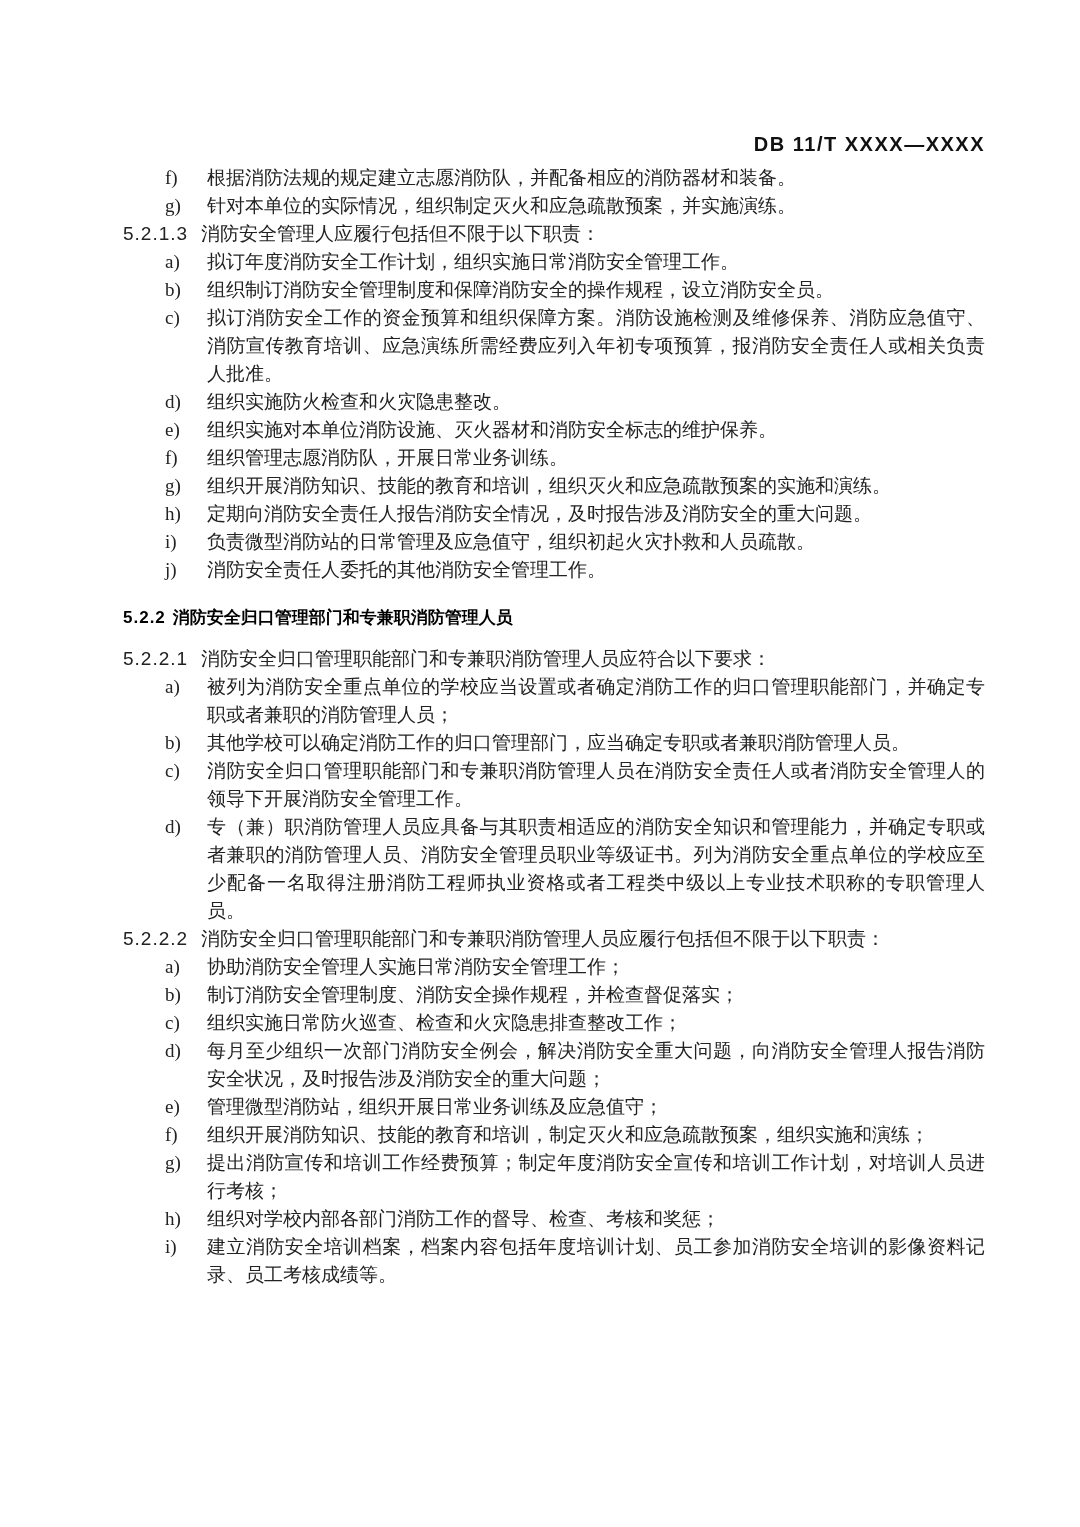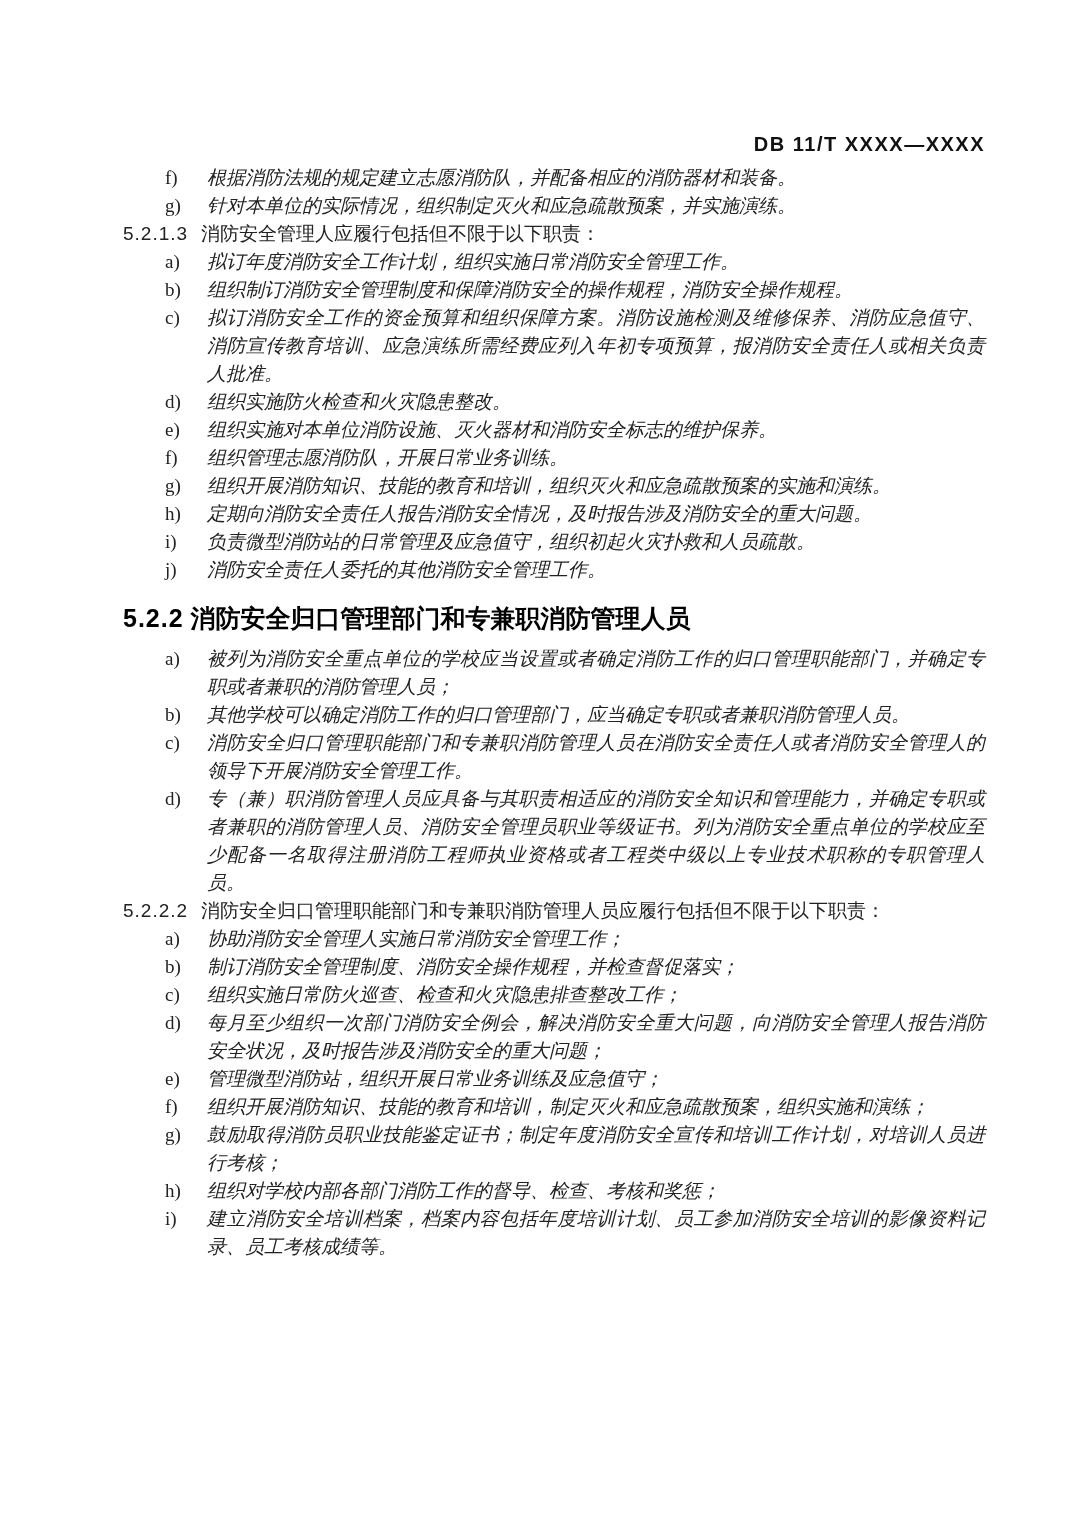--- a/index.html
+++ b/index.html
@@ -41,38 +41,37 @@
     align-items: flex-start;
   }
   .li-letter {
     flex: 0 0 42px;
     margin-left: 42px;
     white-space: nowrap;
   }
   .li-text {
     flex: 1 1 auto;
     text-align: justify;
-    font-style: italic;
   }
   
   .clause {
     text-align: justify;
   }
   .c-num {
     font-family: "Liberation Sans", "DejaVu Sans", sans-serif;
     font-weight: 400;
     letter-spacing: 1px;
     margin-right: 13px;
     white-space: nowrap;
   }
   
   .heading {
     font-family: "Liberation Sans", "DejaVu Sans", sans-serif;
     font-weight: 700;
-    font-size: 25px;
+    font-size: 17px;
     line-height: 28px;
     color: #000000;
     margin: 20px 0 13px 0;
     text-align: left;
   }
   .h-num {
     margin-right: 7px;
     letter-spacing: 1px;
   }
   .page-number {
@@ -98,21 +97,21 @@
         <span class="li-letter">g)</span>
         <span class="li-text">针对本单位的实际情况，组织制定灭火和应急疏散预案，并实施演练。</span>
       </div>
       <div class="clause"><span class="c-num">5.2.1.3</span><span class="c-text">消防安全管理人应履行包括但不限于以下职责：</span></div>
       <div class="item">
         <span class="li-letter">a)</span>
         <span class="li-text">拟订年度消防安全工作计划，组织实施日常消防安全管理工作。</span>
       </div>
       <div class="item">
         <span class="li-letter">b)</span>
-        <span class="li-text">组织制订消防安全管理制度和保障消防安全的操作规程，消防安全操作规程。</span>
+        <span class="li-text">组织制订消防安全管理制度和保障消防安全的操作规程，设立消防安全员。</span>
       </div>
       <div class="item">
         <span class="li-letter">c)</span>
         <span class="li-text">拟订消防安全工作的资金预算和组织保障方案。消防设施检测及维修保养、消防应急值守、消防宣传教育培训、应急演练所需经费应列入年初专项预算，报消防安全责任人或相关负责人批准。</span>
       </div>
       <div class="item">
         <span class="li-letter">d)</span>
         <span class="li-text">组织实施防火检查和火灾隐患整改。</span>
       </div>
       <div class="item">
@@ -133,20 +132,21 @@
       </div>
       <div class="item">
         <span class="li-letter">i)</span>
         <span class="li-text">负责微型消防站的日常管理及应急值守，组织初起火灾扑救和人员疏散。</span>
       </div>
       <div class="item">
         <span class="li-letter">j)</span>
         <span class="li-text">消防安全责任人委托的其他消防安全管理工作。</span>
       </div>
       <div class="heading"><span class="h-num">5.2.2</span><span class="h-title">消防安全归口管理部门和专兼职消防管理人员</span></div>
+      <div class="clause"><span class="c-num">5.2.2.1</span><span class="c-text">消防安全归口管理职能部门和专兼职消防管理人员应符合以下要求：</span></div>
       <div class="item">
         <span class="li-letter">a)</span>
         <span class="li-text">被列为消防安全重点单位的学校应当设置或者确定消防工作的归口管理职能部门，并确定专职或者兼职的消防管理人员；</span>
       </div>
       <div class="item">
         <span class="li-letter">b)</span>
         <span class="li-text">其他学校可以确定消防工作的归口管理部门，应当确定专职或者兼职消防管理人员。</span>
       </div>
       <div class="item">
         <span class="li-letter">c)</span>
@@ -176,21 +176,21 @@
       <div class="item">
         <span class="li-letter">e)</span>
         <span class="li-text">管理微型消防站，组织开展日常业务训练及应急值守；</span>
       </div>
       <div class="item">
         <span class="li-letter">f)</span>
         <span class="li-text">组织开展消防知识、技能的教育和培训，制定灭火和应急疏散预案，组织实施和演练；</span>
       </div>
       <div class="item">
         <span class="li-letter">g)</span>
-        <span class="li-text">鼓励取得消防员职业技能鉴定证书；制定年度消防安全宣传和培训工作计划，对培训人员进行考核；</span>
+        <span class="li-text">提出消防宣传和培训工作经费预算；制定年度消防安全宣传和培训工作计划，对培训人员进行考核；</span>
       </div>
       <div class="item">
         <span class="li-letter">h)</span>
         <span class="li-text">组织对学校内部各部门消防工作的督导、检查、考核和奖惩；</span>
       </div>
       <div class="item">
         <span class="li-letter">i)</span>
         <span class="li-text">建立消防安全培训档案，档案内容包括年度培训计划、员工参加消防安全培训的影像资料记录、员工考核成绩等。</span>
       </div>
     </div>

